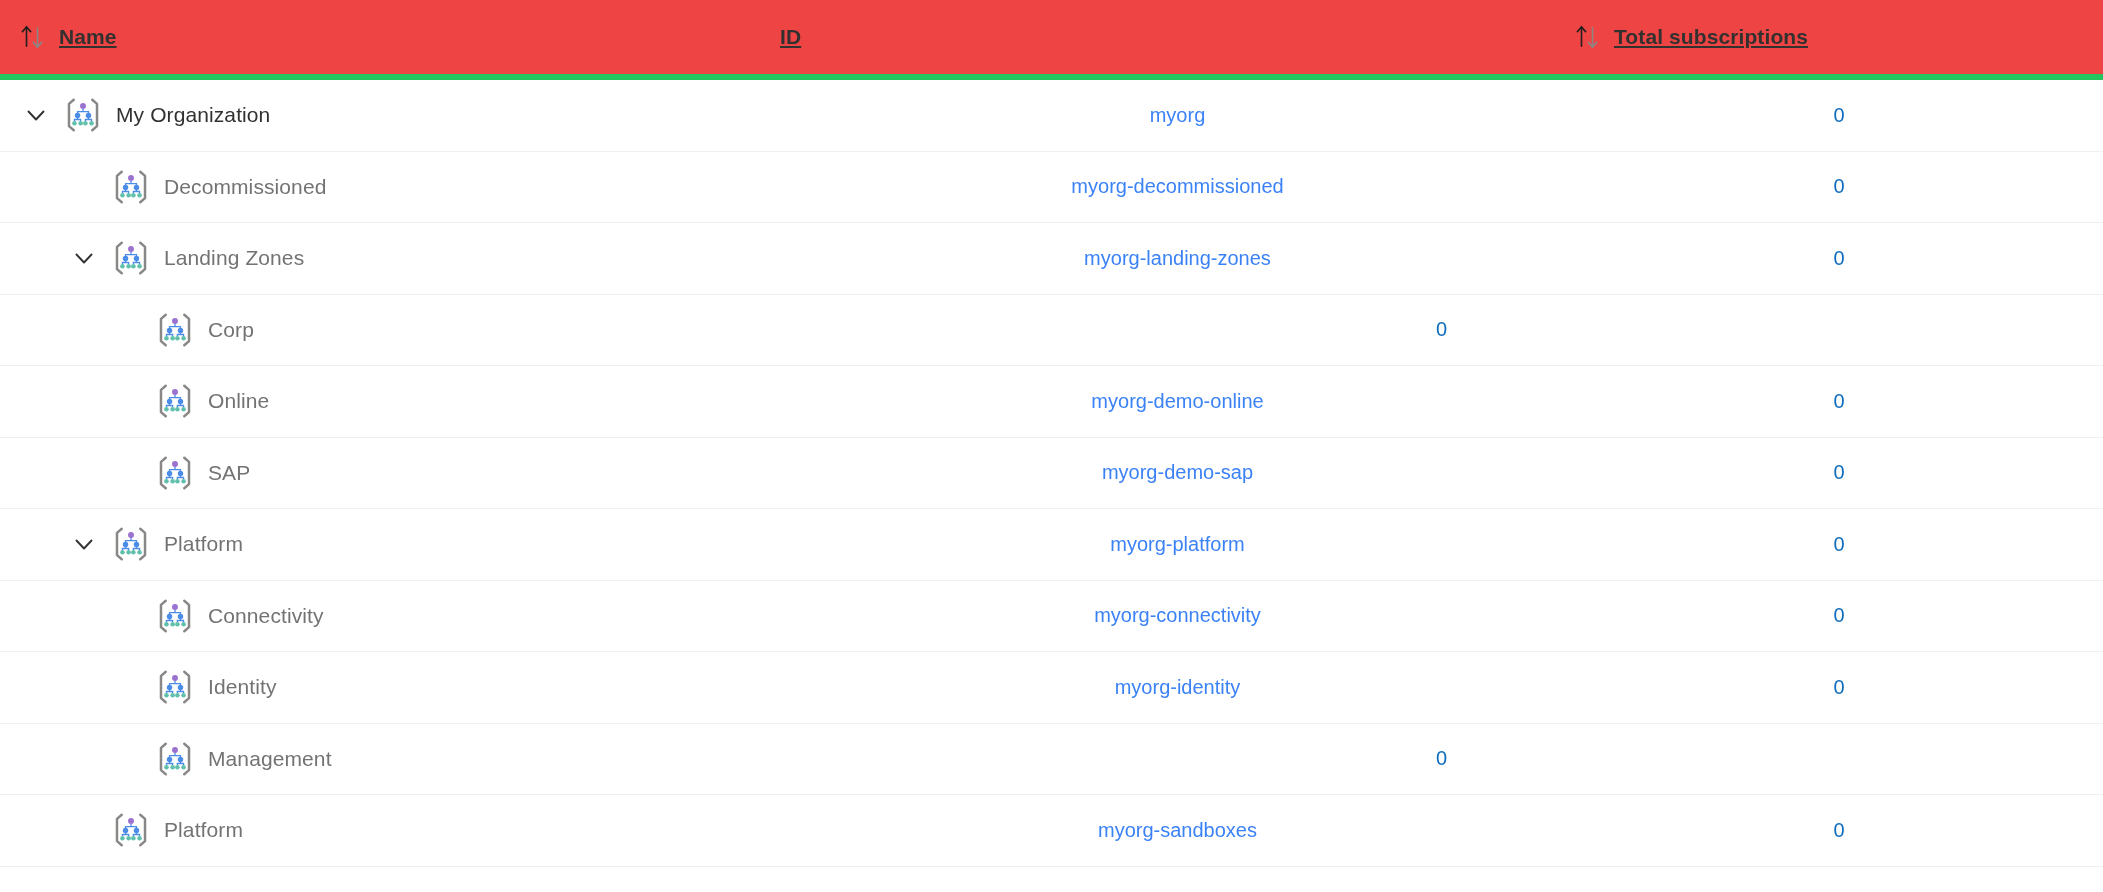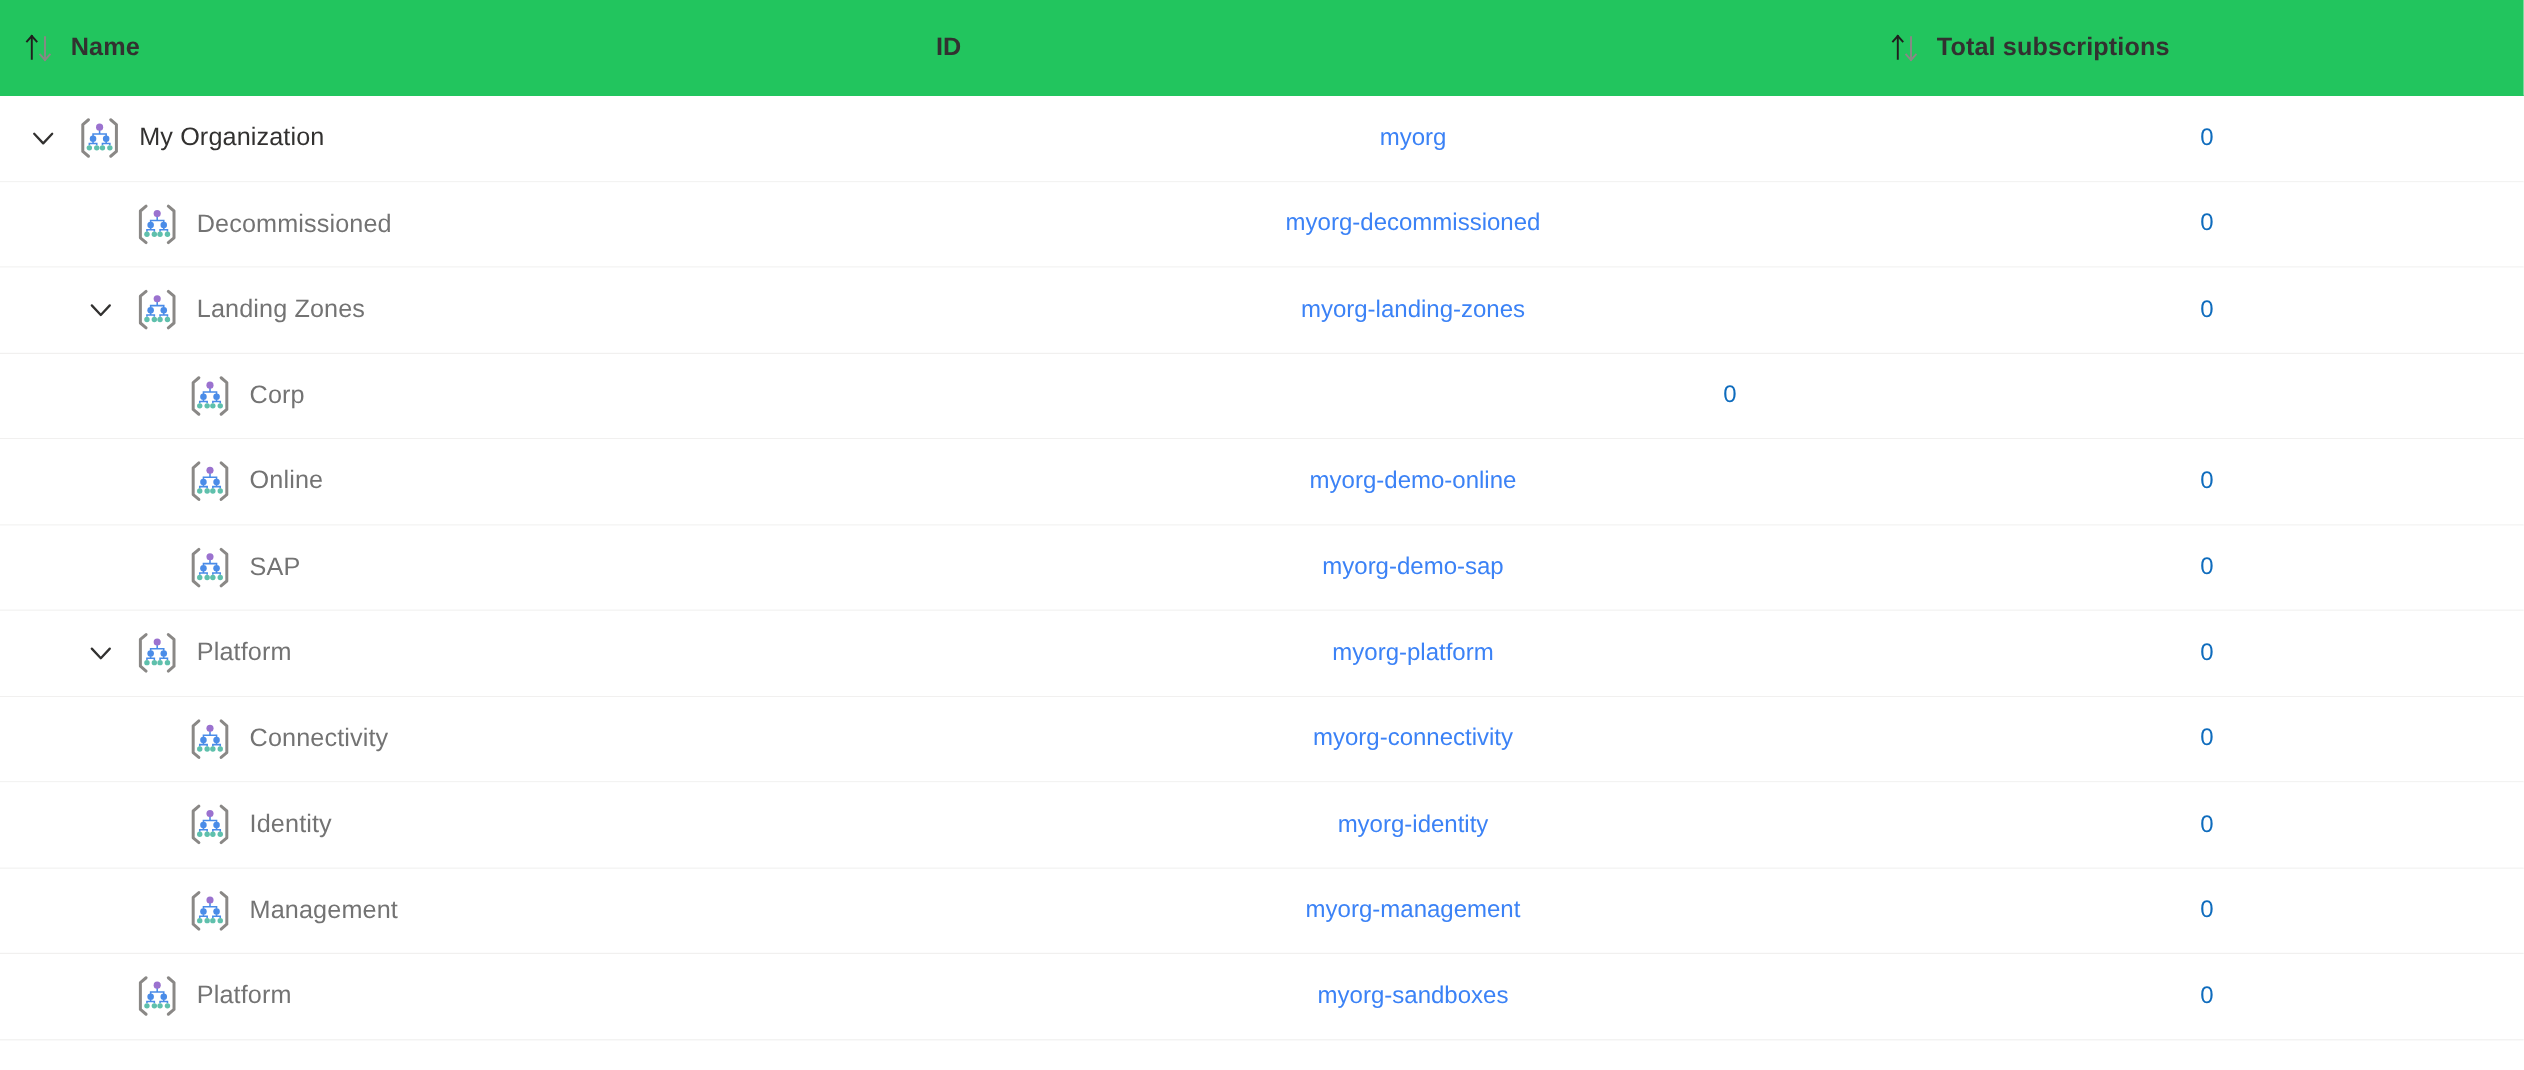--- a/index.html
+++ b/index.html
@@ -22,22 +22,23 @@
     width: 2103px;
     height: 892px;
     position: relative;
   }
 
   
   .grid-header {
     height: 80px;
     display: flex;
     align-items: center;
-    border-bottom: 1px solid #22c55e;
-    background: #22c55e;
+    border-bottom: 6px solid #22c55e;
+    background: #ef4444;
+    text-decoration: underline;
   }
   .hcell {
     display: flex;
     align-items: center;
     font-size: 21px;
     font-weight: 600;
     color: #323130;
     letter-spacing: 0.1px;
     white-space: nowrap;
     cursor: pointer;
@@ -498,21 +499,20 @@
               <circle cx="11.4" cy="16.5" r="2.3" fill="#4a8ce8"></circle>
               <circle cx="20.6" cy="16.5" r="2.3" fill="#4a8ce8"></circle>
               <circle cx="8.8" cy="22.9" r="1.9" fill="#5fc0ac"></circle>
               <circle cx="14.0" cy="22.9" r="1.9" fill="#5fc0ac"></circle>
               <circle cx="18.0" cy="22.9" r="1.9" fill="#5fc0ac"></circle>
               <circle cx="23.2" cy="22.9" r="1.9" fill="#5fc0ac"></circle>
             </svg>
           </span>
           <span class="row-label link">Management</span>
         </div>
-        <div class="cell-id">myorg-management</div>
         <div class="cell-subs"><span class="subs-link">0</span></div>
       </div>
       <div class="grid-row">
         <div class="cell-name">
           <span class="indent" style="width: 62px;"></span>
           <span class="expander empty"></span>
           <span style="display: flex; align-items: center; margin-left: 6px;">
             <svg class="mg-icon" viewBox="0 0 32 32" width="38" height="38">
               <g fill="none" stroke="#8a8886" stroke-width="2.1" stroke-linecap="round" stroke-linejoin="round">
                 <path d="M8.2 3.2 L4.2 6.6 L4.2 25.4 L8.2 28.8"></path>

